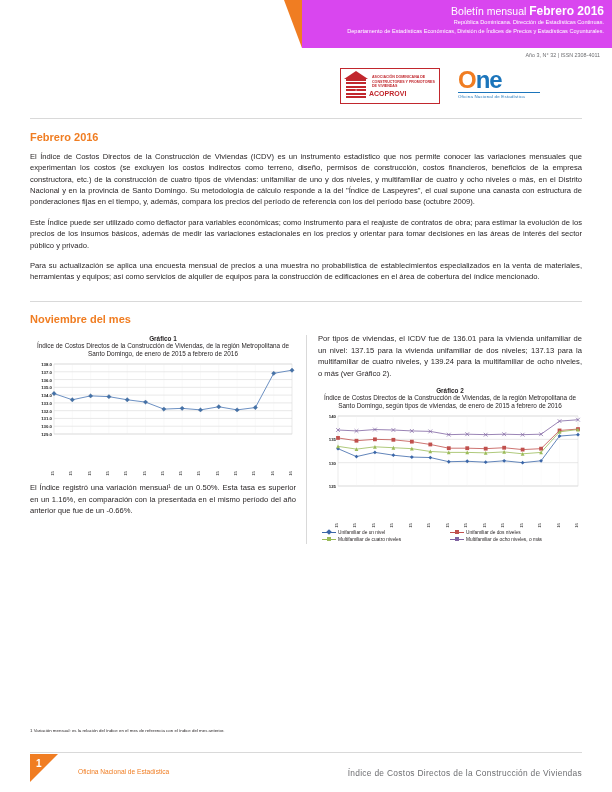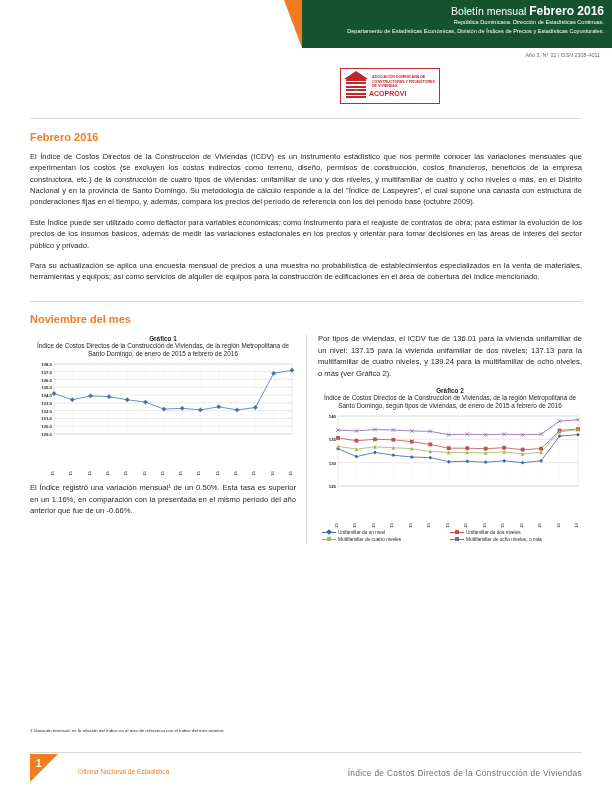--- a/index.html
+++ b/index.html
@@ -28,21 +28,21 @@
     color: #f07d22; font-family: "Liberation Sans", sans-serif;
     font-style: italic;
   }
   .logo-sub {
     position: absolute; left: 182px; top: 45px; width: 100px;
     font-size: 6.4px; line-height: 7.6px; color: #808285;
   }
 
   .header-bar {
     position: absolute; left: 302px; top: 0; width: 310px; height: 48px;
-    background: #14532d;
+    background: #d946ef;
   }
   .header-bar::before {
     content: ""; position: absolute; left: -18px; top: 0;
     border-top: 48px solid #f07d22; border-left: 18px solid transparent;
   }
   .hb-line1 {
     position: absolute; right: 8px; top: 4px;
     font-size: 10.5px; color: #ffffff; white-space: nowrap;
   }
   .hb-line1 b { font-size: 12px; }
@@ -187,20 +187,24 @@
         <div class="roof"></div>
           <div class="body"></div>
           <div class="plus">+</div>
       </div>
       <div>
         <div class="acop-text">ASOCIACIÓN DOMINICANA DE CONSTRUCTORES Y PROMOTORES DE VIVIENDAS</div>
         <div class="acop-name">ACOPROVI</div>
       </div>
     </div>
 
+    <div class="one-logo">
+      <div class="one-word"><span class="swirl">O</span><span>ne</span></div>
+      <div class="one-caption">Oficina Nacional de Estadística</div>
+    </div>
   </div>
 
   <div class="rule"></div>
 
   <div class="section-title">Febrero 2016</div>
   <p class="body-text">El Índice de Costos Directos de la Construcción de Viviendas (ICDV) es un instrumento estadístico que nos permite conocer las variaciones mensuales que experimentan los costos (se excluyen los costos indirectos como terreno, diseño, permisos de construcción, costos financieros, beneficios de la empresa constructora, etc.) de la construcción de cuatro tipos de viviendas: unifamiliar de uno y dos niveles, y multifamiliar de cuatro y ocho niveles o más, en el Distrito Nacional y en la provincia de Santo Domingo. Su metodología de cálculo responde a la del "Índice de Laspeyres", el cual supone una canasta con estructura de ponderaciones fijas en el tiempo, y, además, compara los precios del período de referencia con los del período base (octubre 2009).</p>
   <p class="body-text">Este Índice puede ser utilizado como deflactor para variables económicas; como instrumento para el reajuste de contratos de obra; para estimar la evolución de los precios de los insumos básicos, además de medir las variaciones estacionales en los precios y orientar para tomar decisiones en las áreas de interés del sector público y privado.</p>
   <p class="body-text">Para su actualización se aplica una encuesta mensual de precios a una muestra no probabilística de establecimientos especializados en la venta de materiales, herramientas y equipos; así como servicios de alquiler de equipos para la construcción de edificaciones en el área de cobertura del índice mencionado.</p>
 
   <div class="rule" style="margin-top:18px"></div>

